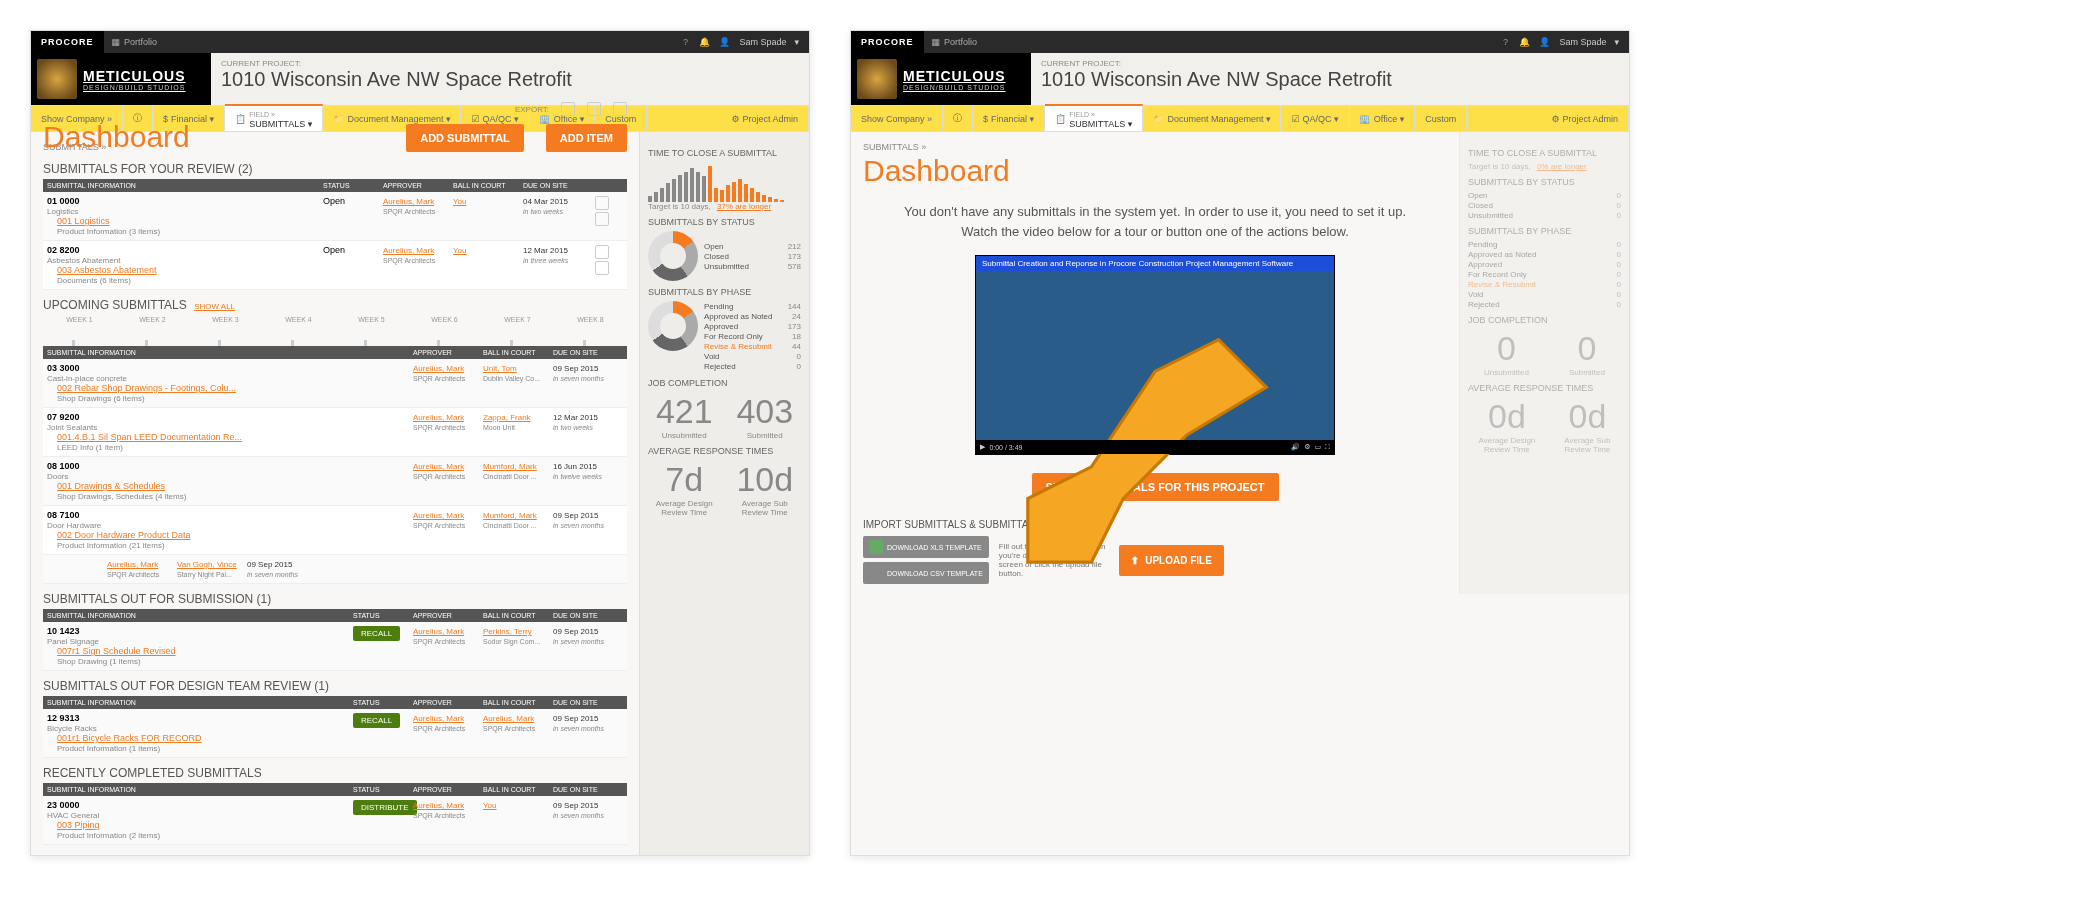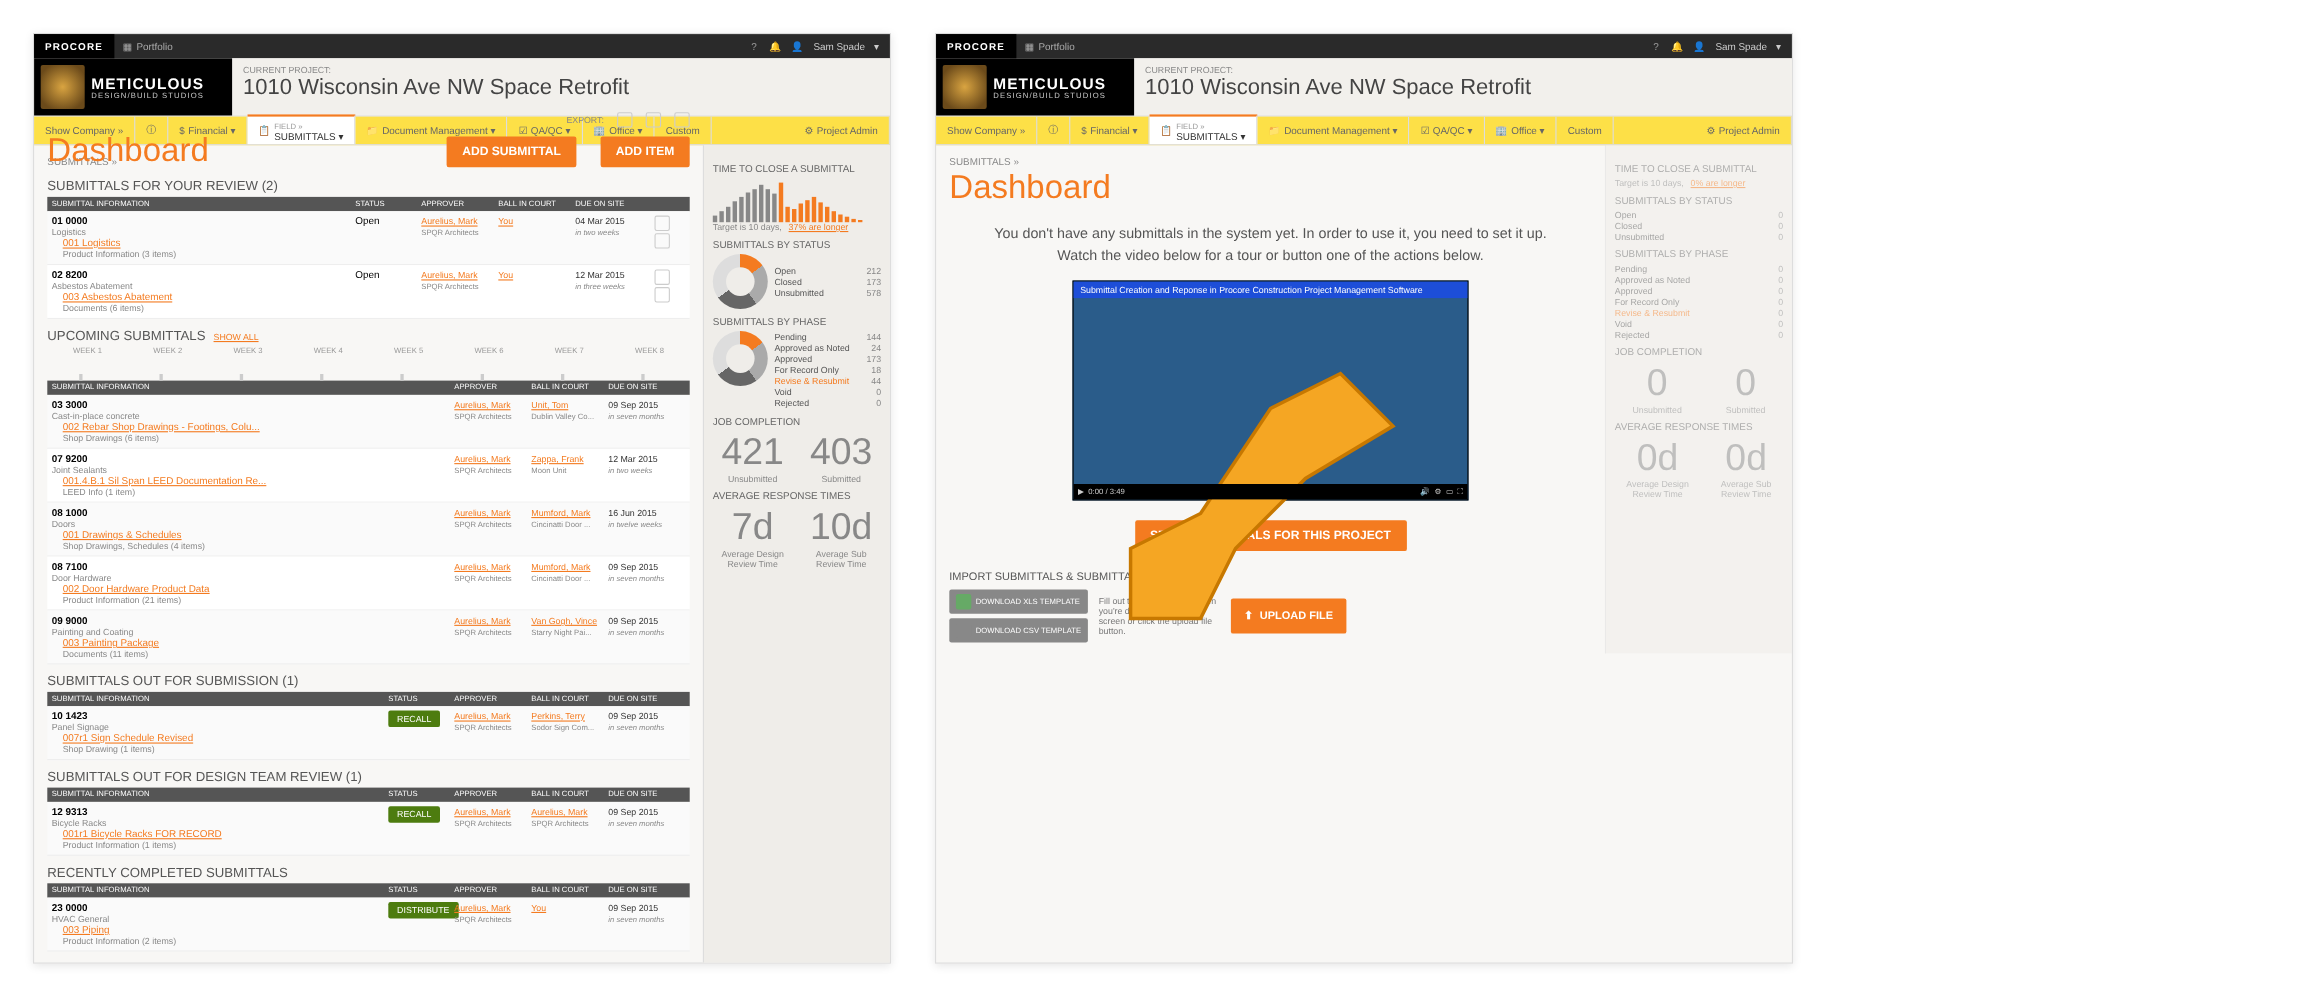--- a/index.html
+++ b/index.html
@@ -5,21 +5,21 @@
 * { margin:0; padding:0; box-sizing:border-box; font-family:Arial,Helvetica,sans-serif; }
 body { background:#fff; display:flex; gap:40px; padding:30px; }
 .app { width:780px; border:1px solid #ddd; background:#f8f7f5; box-shadow:0 2px 8px rgba(0,0,0,.1); }
 .topbar { background:#2a2a2a; color:#ccc; height:22px; display:flex; align-items:center; font-size:9px; }
 .topbar .logo { background:#000; color:#fff; font-weight:bold; letter-spacing:1px; padding:0 10px; height:100%; display:flex; align-items:center; }
 .topbar .portf { padding:0 8px; color:#aaa; display:flex; align-items:center; gap:4px; }
 .topbar .spacer { flex:1; }
 .topbar .right { display:flex; align-items:center; gap:8px; padding-right:10px; }
 .topbar .ico { width:12px; height:12px; display:inline-flex; align-items:center; justify-content:center; color:#999; }
 .header { display:flex; background:#f2f0ec; border-bottom:1px solid #ddd; }
-.brand { width:180px; background:#000; color:#fff; display:flex; align-items:center; padding:6px; gap:6px; }
+.brand { width:180px; background:#000; color:#fff; display:flex; align-items:center; padding:6px; gap:6px;text-decoration:underline; }
 .brand-mark { width:40px; height:40px; background:radial-gradient(circle,#d9a441 0%,#6b4a1a 80%); border-radius:2px; }
 .brand-txt { font-size:14px; font-weight:bold; letter-spacing:1px; }
 .brand-sub { font-size:7px; letter-spacing:1px; color:#ccc; }
 .proj { flex:1; padding:6px 10px; }
 .proj-lbl { font-size:8px; color:#888; text-transform:uppercase; }
 .proj-name { font-size:20px; font-weight:300; color:#444; }
 .nav { display:flex; background:#fde047; border-bottom:1px solid #ddd; height:26px; font-size:9px; color:#666; align-items:center; }
 .nav-item { padding:0 10px; border-right:1px solid #ddd; height:100%; display:flex; align-items:center; gap:3px; cursor:pointer; }
 .nav-item.active { background:#fff; border-top:2px solid #f47b20; color:#333; margin-top:-2px; height:calc(100% + 2px); }
 .nav-item .sub { color:#999; font-size:7px; }
@@ -250,24 +250,20 @@
               <div><b>08 7100</b><br><span class="sub">Door Hardware</span></div>
               <div style="margin-left:10px"><span class="lnk">002 Door Hardware Product Data</span><br><span class="sub">Product Information (21 items)</span></div>
             </div>
     <div class="col-status"></div>
     <div class="col-appr"><span class="appr-link">Aurelius, Mark</span><br><span class="appr-sub">SPQR Architects</span></div>
     <div class="col-ball"><span class="appr-link">Mumford, Mark</span><br><span class="appr-sub">Cincinatti Door ...</span></div>
     <div class="col-due"><span class="due-d">09 Sep 2015</span><br><span class="due-s">in seven months</span></div>
 
   </div>
           <div class="row">
-    <div class="col-info">
-              <div><b>09 9000</b><br><span class="sub">Painting and Coating</span></div>
-              <div style="margin-left:10px"><span class="lnk">003 Painting Package</span><br><span class="sub">Documents (11 items)</span></div>
-            </div>
     <div class="col-status"></div>
     <div class="col-appr"><span class="appr-link">Aurelius, Mark</span><br><span class="appr-sub">SPQR Architects</span></div>
     <div class="col-ball"><span class="appr-link">Van Gogh, Vince</span><br><span class="appr-sub">Starry Night Pai...</span></div>
     <div class="col-due"><span class="due-d">09 Sep 2015</span><br><span class="due-s">in seven months</span></div>
 
   </div>
         </div>
 
       <div class="section-h">SUBMITTALS OUT FOR SUBMISSION (1)</div>
       <div class="thead">

